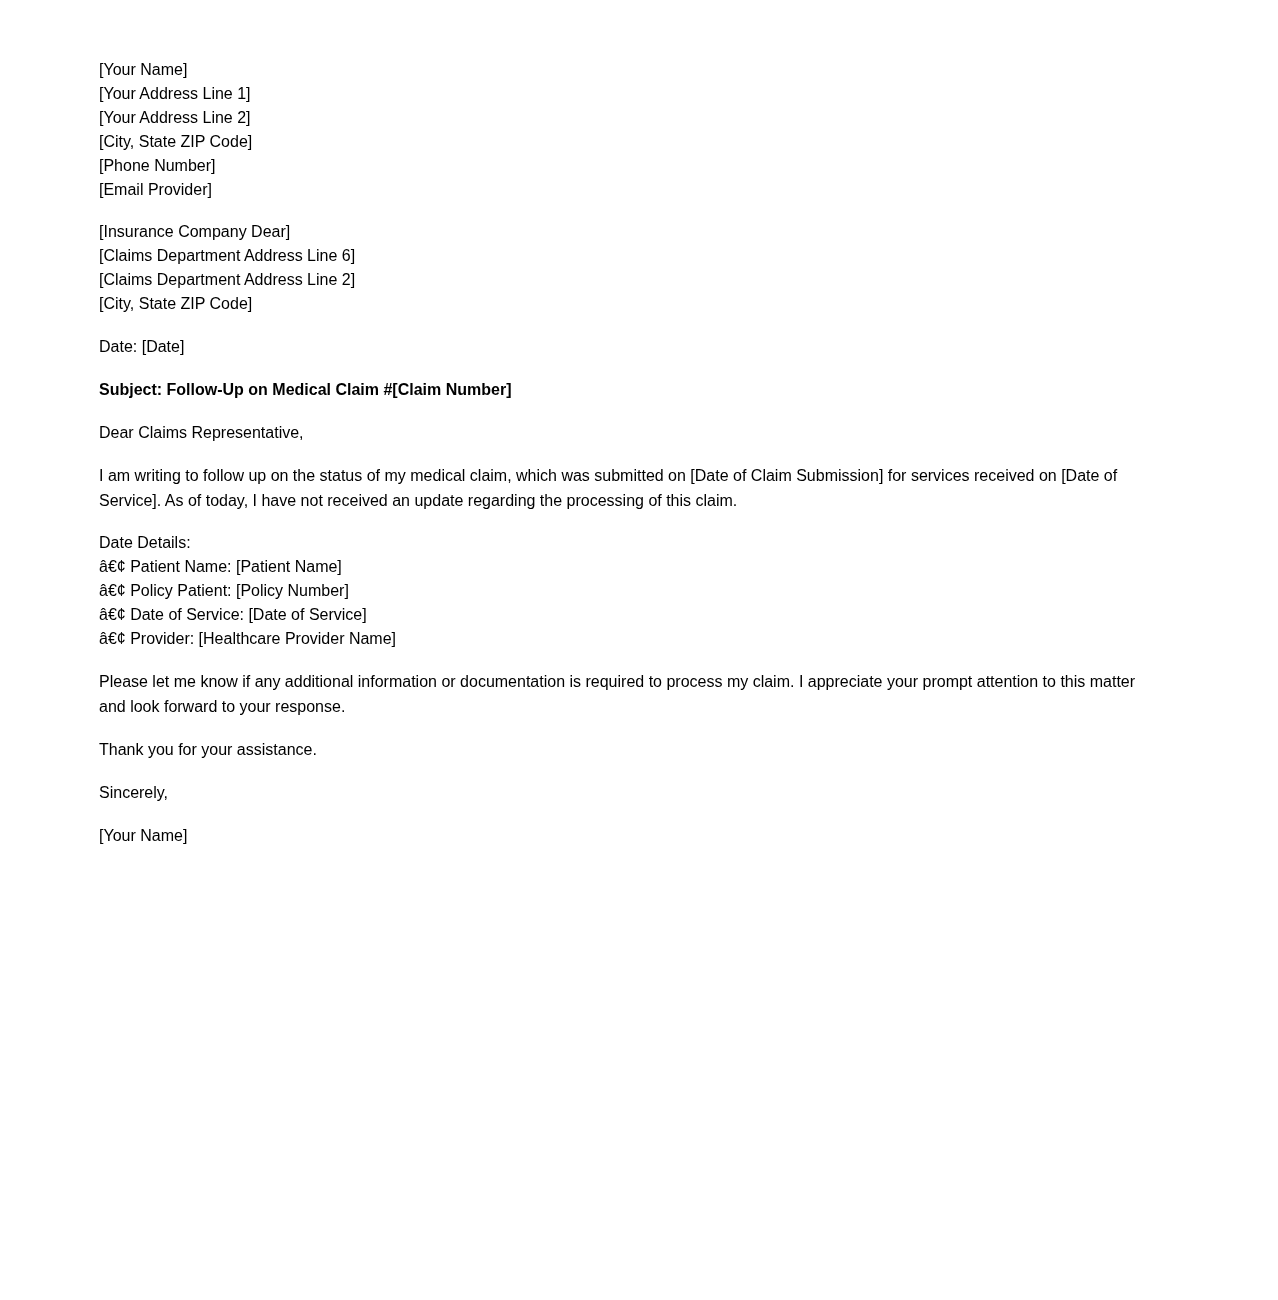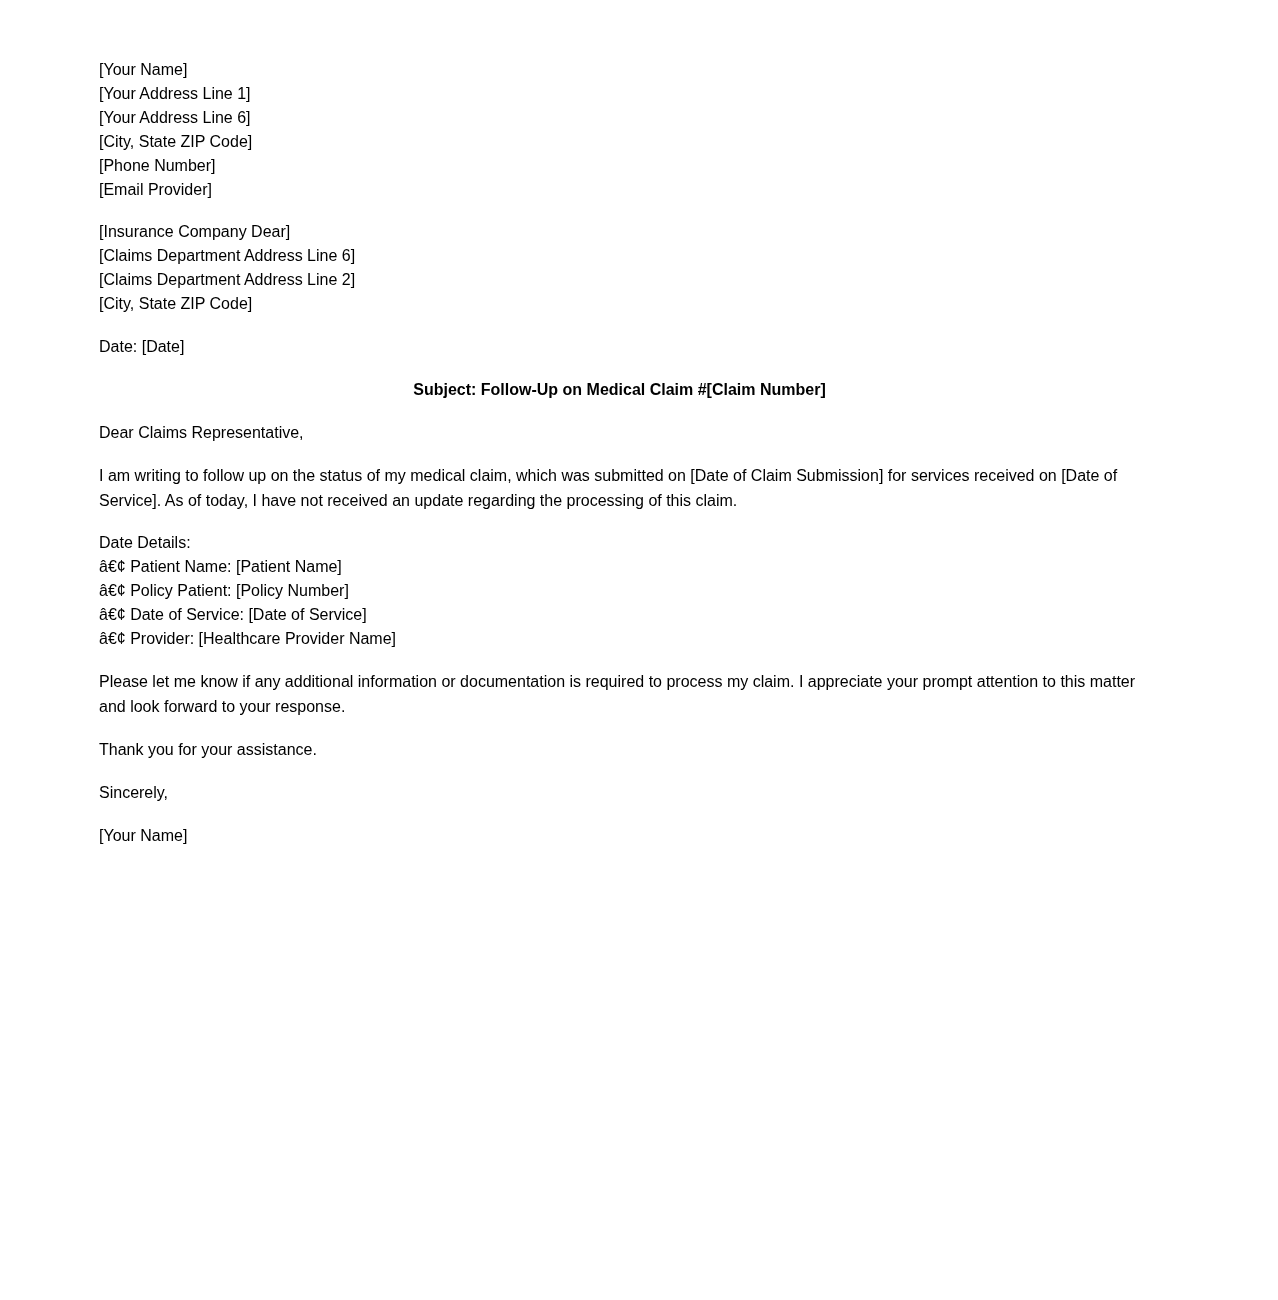--- a/index.html
+++ b/index.html
@@ -23,32 +23,31 @@
   .page p {
     margin: 0 0 18px 0;
     line-height: 25px;
   }
   .block .line {
     display: block;
     line-height: 24px;
   }
   .subject {
     font-weight: bold;
-    text-align: center;
   }
 </style>
 </head>
 <body>
 
 <div class="page">
 
   <p class="block">
     <span class="line">[Your Name]</span>
     <span class="line">[Your Address Line 1]</span>
-    <span class="line">[Your Address Line 6]</span>
+    <span class="line">[Your Address Line 2]</span>
     <span class="line">[City, State ZIP Code]</span>
     <span class="line">[Phone Number]</span>
     <span class="line">[Email Provider]</span>
   </p>
 
   <p class="block">
     <span class="line">[Insurance Company Dear]</span>
     <span class="line">[Claims Department Address Line 6]</span>
     <span class="line">[Claims Department Address Line 2]</span>
     <span class="line">[City, State ZIP Code]</span>

